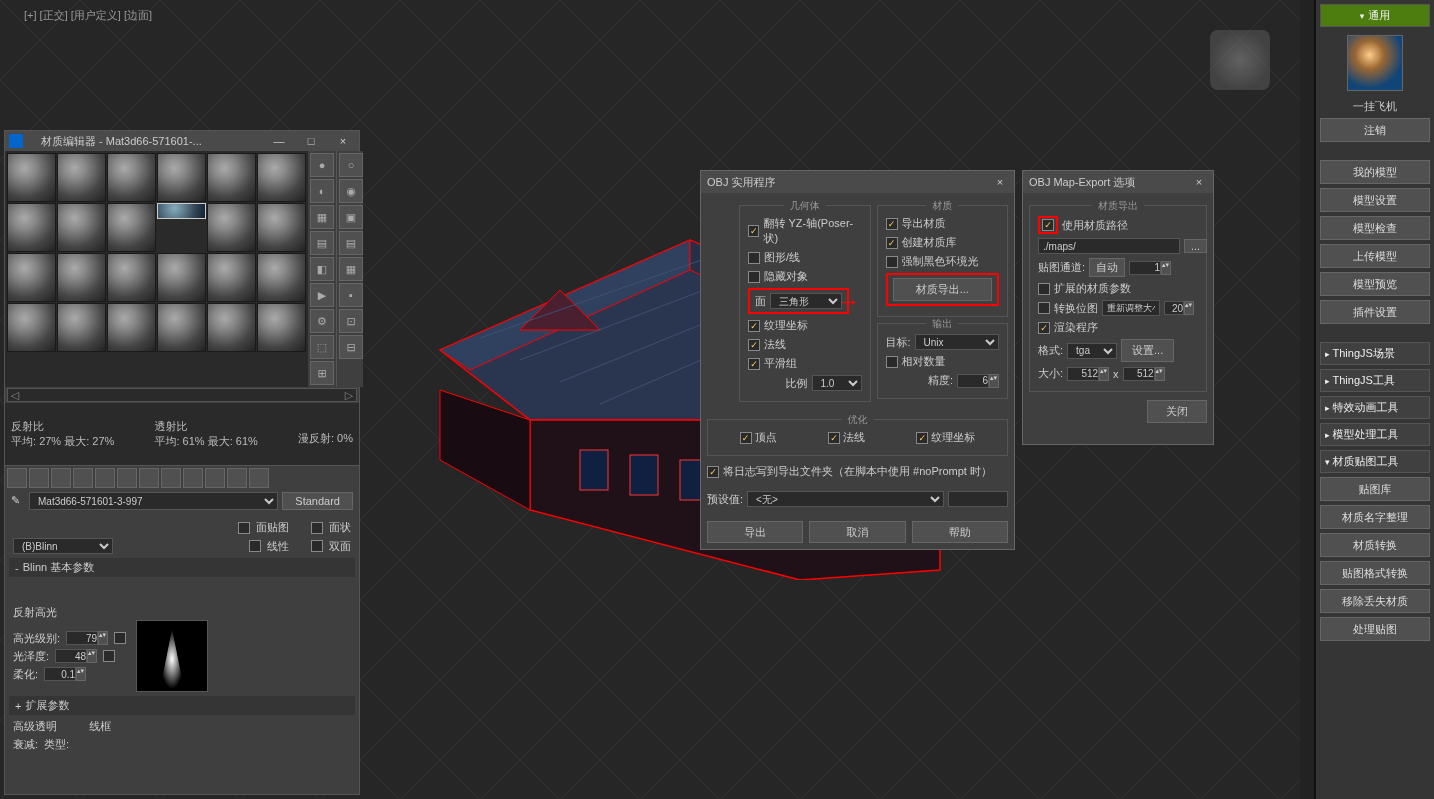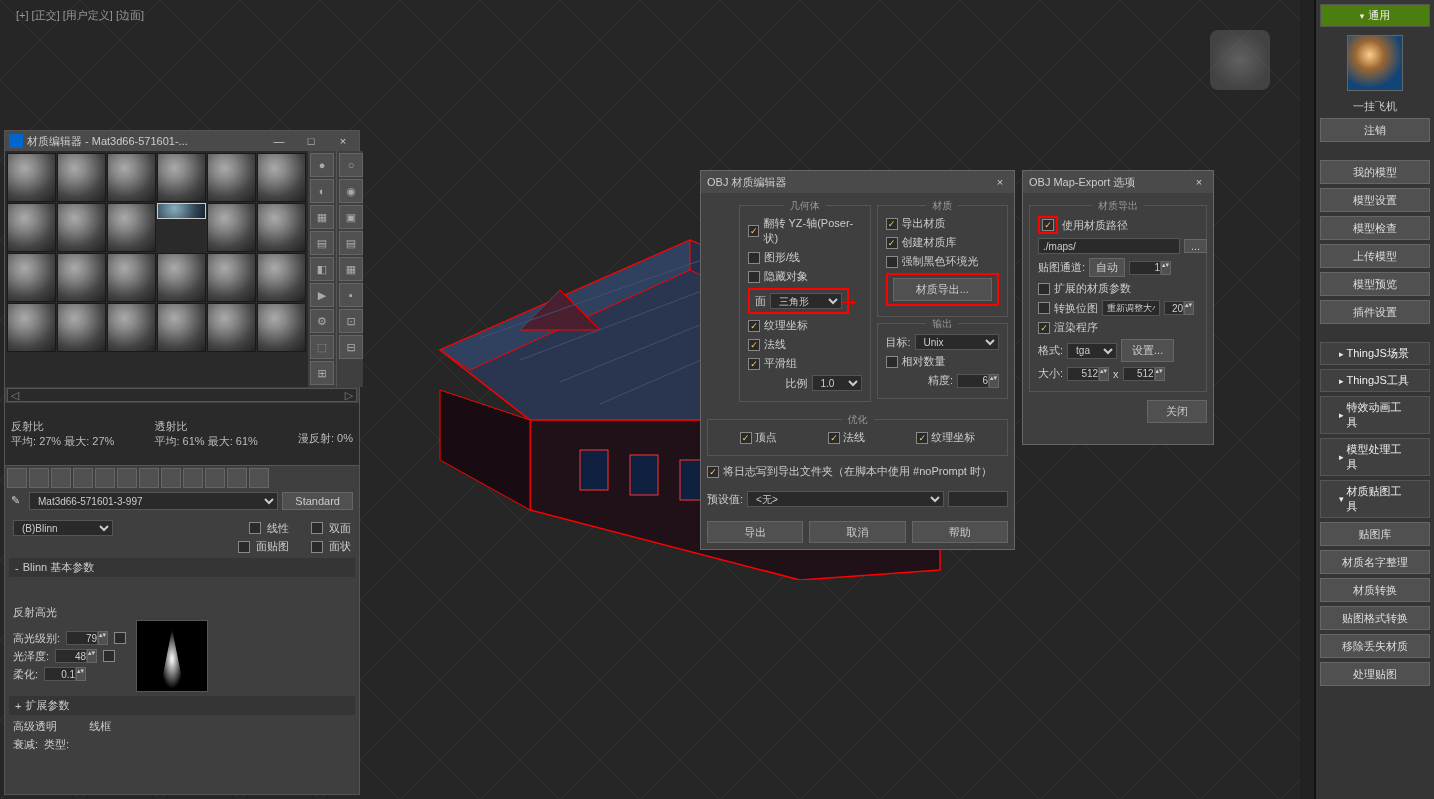--- a/index.html
+++ b/index.html
@@ -6,21 +6,21 @@
 body { background:#222; color:#ccc; width:1434px; height:799px; overflow:hidden; position:relative; }
 
 .viewport {
   position:absolute; left:0; top:0; width:1300px; height:799px;
   background:
     linear-gradient(45deg, transparent 49.5%, #333 49.5%, #333 50.5%, transparent 50.5%),
     linear-gradient(-45deg, transparent 49.5%, #333 49.5%, #333 50.5%, transparent 50.5%),
     #262626;
   background-size:80px 80px;
 }
-.viewport-label { position:absolute; top:8px; left:16px; color:#999; font-size:11px; }
+.viewport-label { position:absolute; top:8px; left:24px; color:#999; font-size:11px; }
 .viewcube { position:absolute; top:30px; right:30px; width:60px; height:60px;
   background:radial-gradient(circle,#888 0%,#555 70%); border-radius:8px; opacity:.6; }
 
 
 .building { position:absolute; left:380px; top:200px; width:620px; height:380px; }
 .building svg { width:100%; height:100%; }
 
 
 .mateditor { position:absolute; left:4px; top:130px; width:356px; height:665px;
   background:#3f3f3f; border:1px solid #555; }
@@ -85,21 +85,21 @@
 
 
 .rightpanel { position:absolute; right:0; top:0; width:120px; height:799px; background:#353535;
   border-left:2px solid #111; padding:4px; display:flex; flex-direction:column; gap:4px; }
 .rphead { background:#4d7c0f; padding:3px 8px; color:#eee; text-align:center; display:flex; align-items:center; justify-content:center; gap:4px; border:1px solid #555;}
 .rphead::before { content:"▾"; font-size:9px; }
 .rpimg { width:56px; height:56px; background:radial-gradient(circle at 40% 35%,#fc8 0%,#963 30%,#147 70%); border:1px solid #666; margin:4px auto; }
 .rplabel { text-align:center; color:#ccc; font-size:11px; }
 .rpbtn { background:#505050; color:#ddd; border:1px solid #666; height:24px; cursor:pointer;
   display:flex; align-items:center; justify-content:center; font-size:11px; }
-.rpcollapse { background:#404040; padding:3px 18px; color:#eee; display:flex; align-items:center; gap:3px; border:1px solid #555; font-size:11px; }
+.rpcollapse { background:#404040; padding:3px 4px; color:#eee; display:flex; align-items:center; gap:3px; border:1px solid #555; font-size:11px; }
 .rpcollapse::before { content:"▸"; font-size:9px; }
 .rpcollapse.open::before { content:"▾"; }
 .rspace { height:10px; }
 </style>
 </head>
 <body>
 
 <div class="viewport">
   <div class="viewport-label">[+] [正交] [用户定义] [边面]</div>
   <div class="viewcube"></div>
@@ -129,21 +129,21 @@
       <line x1="180" y1="182" x2="430" y2="80" stroke="#405070"></line>
       <line x1="220" y1="204" x2="470" y2="95" stroke="#405070"></line>
       <line x1="330" y1="48" x2="520" y2="135" stroke="#405070"></line>
       <line x1="350" y1="56" x2="500" y2="125" stroke="#405070"></line>
     </svg>
   </div>
 </div>
 
 <div class="mateditor">
   <div class="mateditor-title">
-    <span style="display:flex;gap:4px;align-items:center;">
+    <span style="display:flex;gap:18px;align-items:center;">
         <span style="width:14px;height:14px;background:#06c;"></span>
         <span>材质编辑器 - Mat3d66-571601-...</span>
       </span>
     <span class="tbtns">
       <span class="tbtn">—</span>
       <span class="tbtn">□</span>
       <span class="tbtn">×</span>
     </span>
   </div>
   <div class="matslots">
@@ -218,35 +218,35 @@
       <div class="mi"></div>
       <div class="mi"></div>
   </div>
   <div class="matname">
     <span style="width:14px;height:14px;">✎</span>
     <select class="sel"><option>Mat3d66-571601-3-997</option></select>
     <button>Standard</button>
   </div>
 
   <div class="matparams">
+    <div class="paramrow" style="justify-content:flex-end;">
+      <span class="chk"></span>
+        <span>面贴图</span>
+      <span style="width:10px;"></span>
+      <span class="chk"></span>
+        <span>面状</span>
+    </div>
     <div class="paramrow">
       <select class="sel" style="width:100px;"><option>(B)Blinn</option></select>
       <span style="flex:1"></span>
       <span class="chk"></span>
         <span>线性</span>
       <span style="width:10px;"></span>
       <span class="chk"></span>
         <span>双面</span>
-    </div>
-    <div class="paramrow" style="justify-content:flex-end;">
-      <span class="chk"></span>
-        <span>面贴图</span>
-      <span style="width:10px;"></span>
-      <span class="chk"></span>
-        <span>面状</span>
     </div>
 
     <div class="paramsec">- <span>Blinn 基本参数</span></div>
 
     <div style="display:flex;gap:12px;">
     </div>
 
     <div style="margin-top:24px;">反射高光</div>
     <div style="display:flex;gap:10px;align-items:center;">
       <div>
@@ -286,21 +286,21 @@
             <span>类型:</span>
           </div>
       </div>
       <div>线框</div>
     </div>
   </div>
 </div>
 
 <div class="dialog objexport">
   <div class="dlgtitle">
-    <span>OBJ 材质编辑器</span>
+    <span>OBJ 实用程序</span>
     <span class="cx">×</span>
   </div>
   <div class="objbody">
     <div class="objcols">
       <div style="flex:1">
         <div class="fieldset">
           <span class="legend">几何体</span>
           <div class="field">
               <span class="chk on"></span>
               <span>翻转 YZ-轴(Poser-状)</span>

